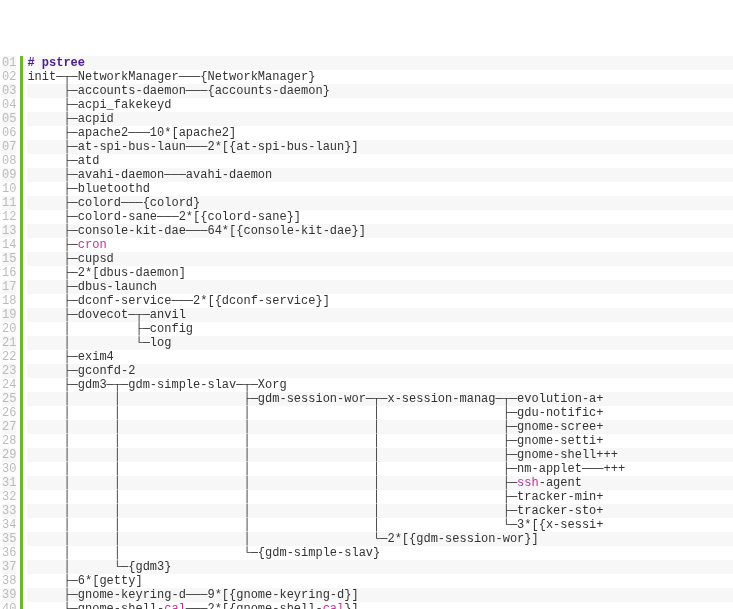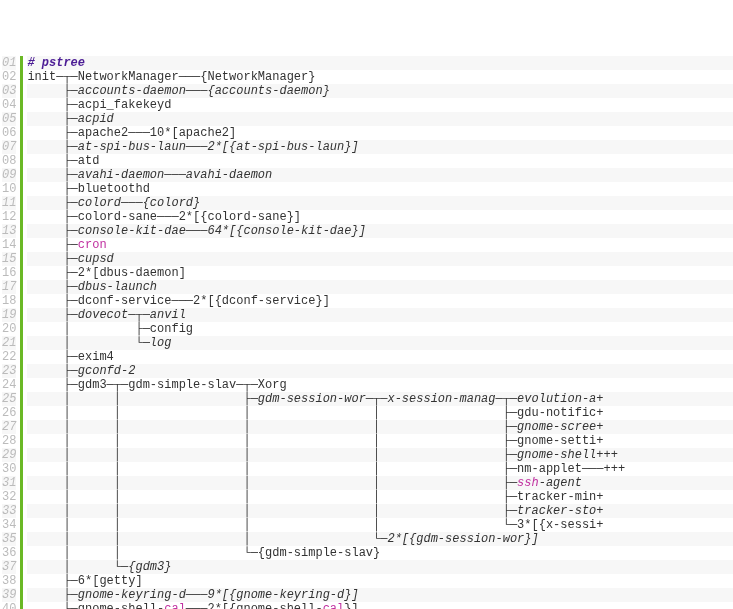--- a/index.html
+++ b/index.html
@@ -25,21 +25,20 @@
   }
   .code {
     padding-left: 4px;
     flex:1;
   }
   .line {
     height: 14px;
   }
   .line.odd {
     background: #f7f7f7;
-    font-style: italic;
   }
   .cmd { color: #4c1d95; font-weight: bold;}
   .pink { color: #c030a0; }
 </style>
 </head>
 <body>
 
 
 
 <div class="container">

